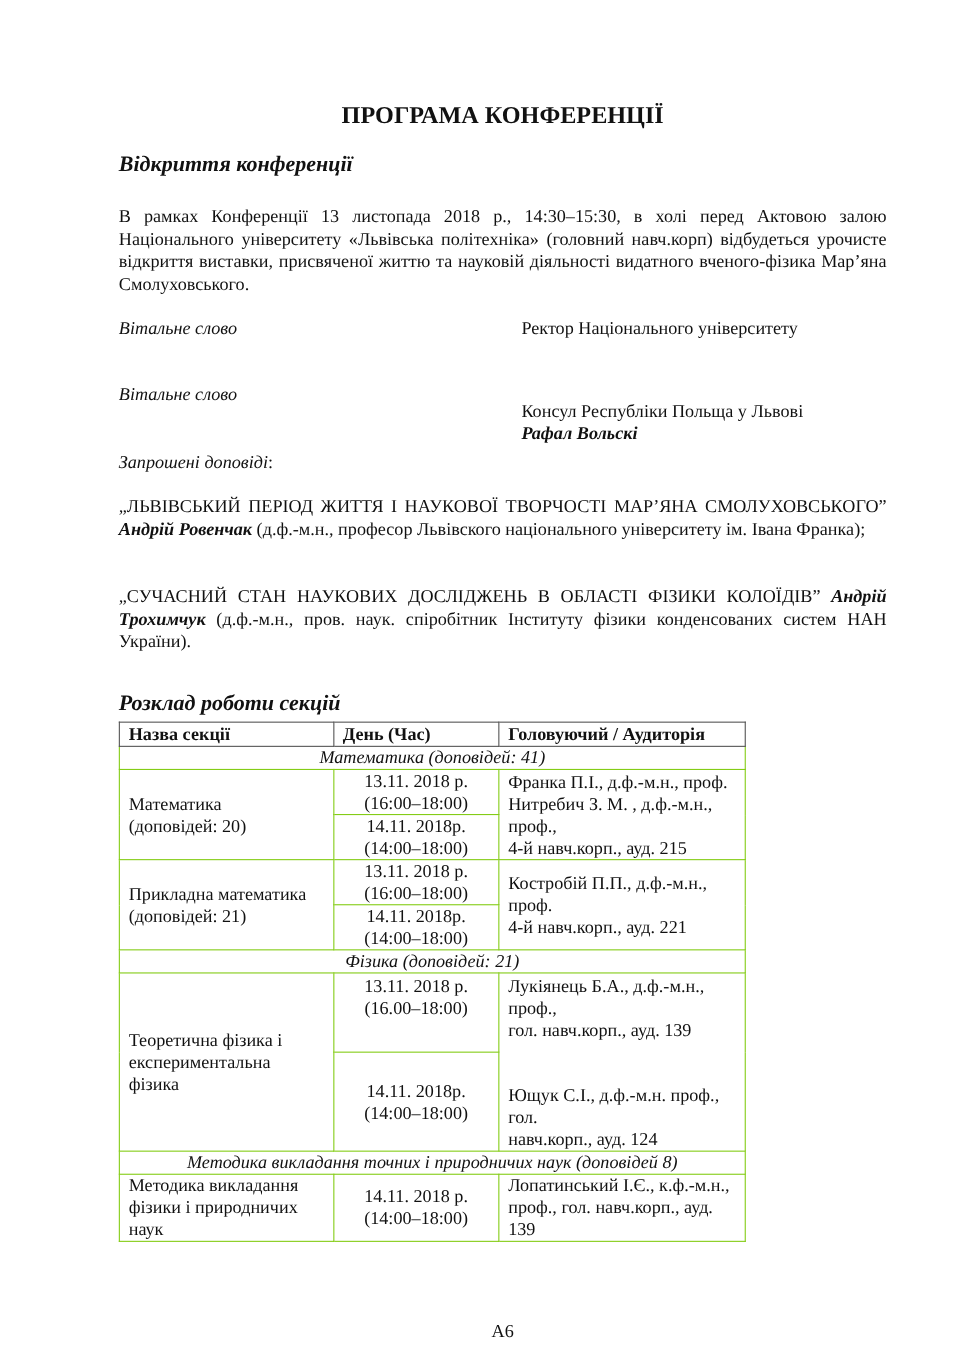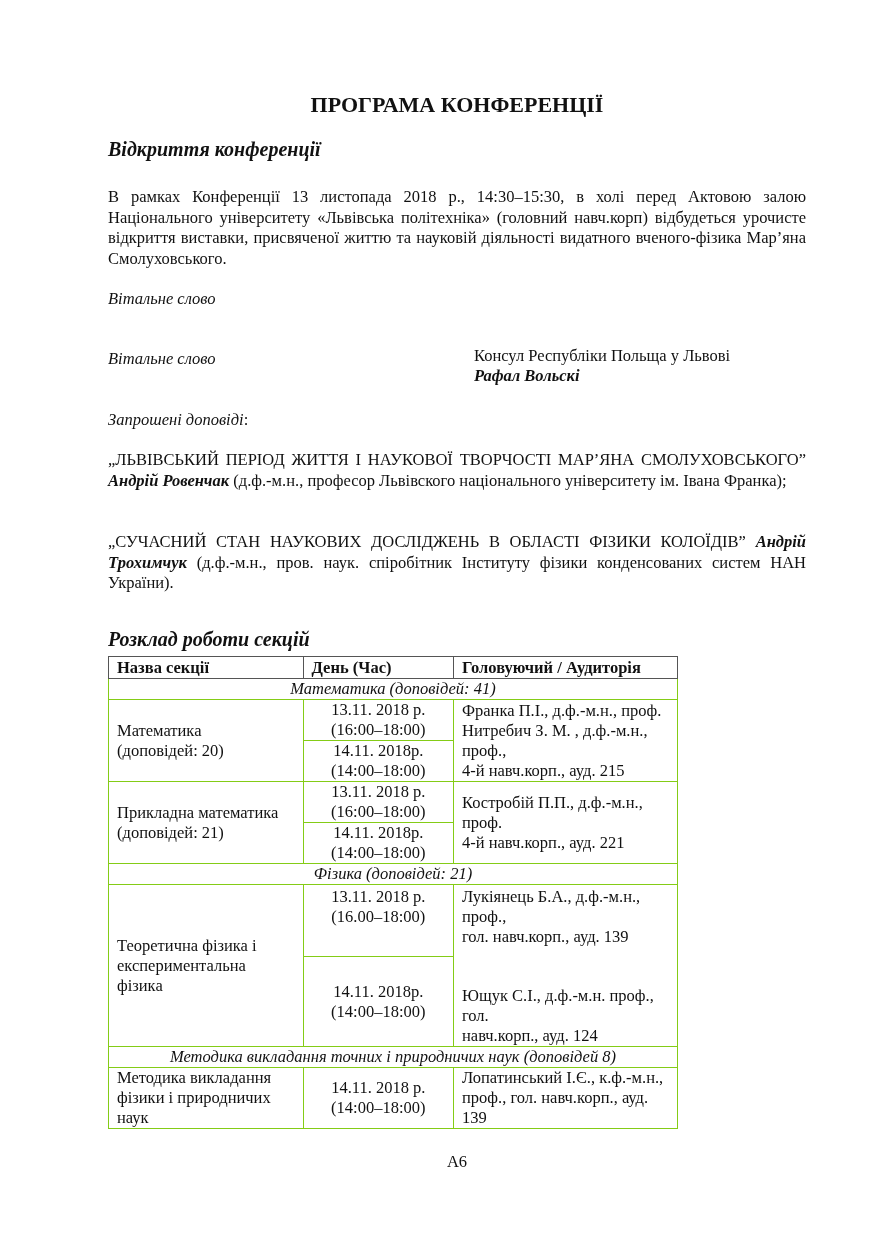--- a/index.html
+++ b/index.html
@@ -9,38 +9,39 @@
   .h2 { position:absolute; left:0; font-style:italic; font-weight:bold; font-size:20px; }
   .para { position:absolute; left:0; width:698px; text-align:justify; line-height:20.5px; }
   .lbl { position:absolute; left:0; font-style:italic; }
   .right { position:absolute; left:366px; line-height:20px; }
   .bi { font-style:italic; font-weight:bold; }
   table { position:absolute; left:0; top:656px; width:570px; border-collapse:collapse;padding-left:28px; }
   td { border:1px solid #84cc16; padding:0 8px; vertical-align:middle; line-height:20px; }
   th { border:1px solid #555; padding:0 8px; text-align:left; font-weight:bold; height:21px; line-height:20px; }
   .grp { text-align:center; font-style:italic; height:20px; }
   .c { text-align:center; }
-  .pageno { position:absolute; left:0; width:698px; top:1152px; text-align:center; }
+  .pageno { position:absolute; left:0; width:698px; top:1200px; text-align:center; }
 </style>
 </head>
 <body>
 
 <div class="page">
   <div class="title">ПРОГРАМА КОНФЕРЕНЦІЇ</div>
 
   <div class="h2" style="top:138px;">Відкриття конференції</div>
 
   <div class="para" style="top:187px;">В рамках Конференції 13 листопада  2018 р.,  14:30–15:30, в холі перед Актовою залою Національного університету «Львівська політехніка» (головний навч.корп) відбудеться урочисте відкриття виставки, присвяченої  життю та науковій діяльності видатного вченого-фізика Мар’яна Смолуховського.</div>
 
   <div class="lbl" style="top:289px;">Вітальне слово</div>
   <div class="right" style="top:289px;">
+    <div>Ректор  Національного університету</div>
   </div>
 
   <div class="lbl" style="top:349px;">Вітальне слово</div>
-  <div class="right" style="top:346px;">
+  <div class="right" style="top:364px;">
     <div>Консул Республіки Польща у Львові</div>
     <div class="bi">Рафал Вольскі</div>
   </div>
 
   <div style="position:absolute; left:0; top:410px;"><span style="font-style:italic;">Запрошені доповіді</span><span>:</span></div>
 
   <div class="para" style="top:450px;"><span>„ЛЬВІВСЬКИЙ ПЕРІОД ЖИТТЯ І НАУКОВОЇ ТВОРЧОСТІ МАР’ЯНА СМОЛУХОВСЬКОГО”  </span><span class="bi">Андрій Ровенчак</span><span> (д.ф.-м.н., професор Львівского національного університету ім. Івана Франка);</span></div>
 
   <div class="para" style="top:532px;"><span>„СУЧАСНИЙ СТАН НАУКОВИХ ДОСЛІДЖЕНЬ В ОБЛАСТІ ФІЗИКИ КОЛОЇДІВ” </span><span class="bi">Андрій Трохимчук</span><span> (д.ф.-м.н., пров. наук. спіробітник Інституту фізики конденсованих систем НАН України).</span></div>
 

